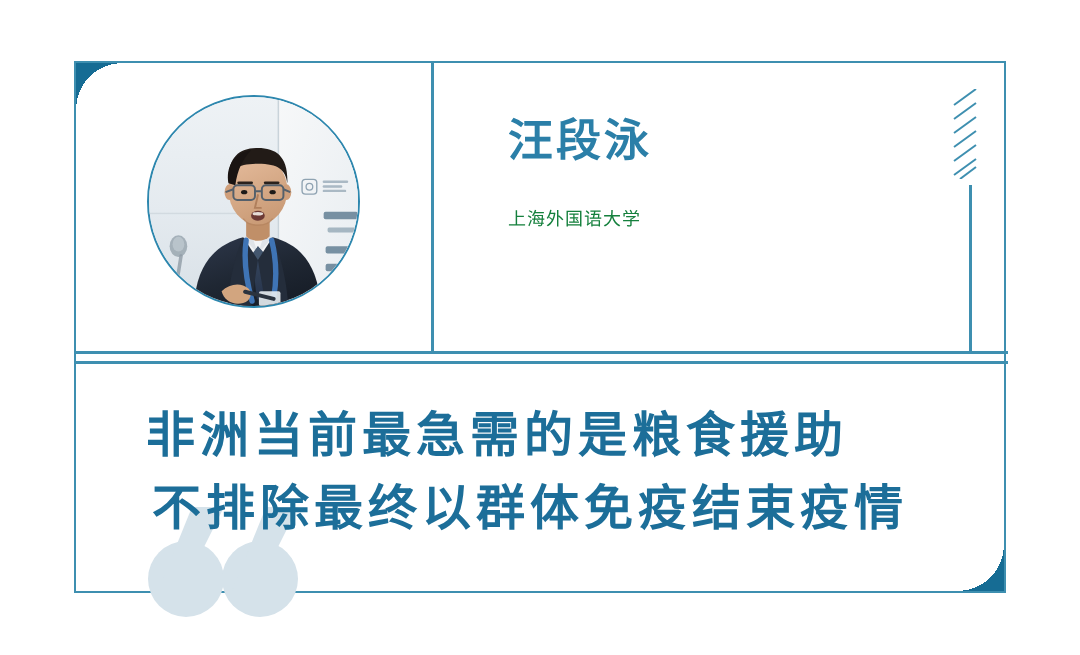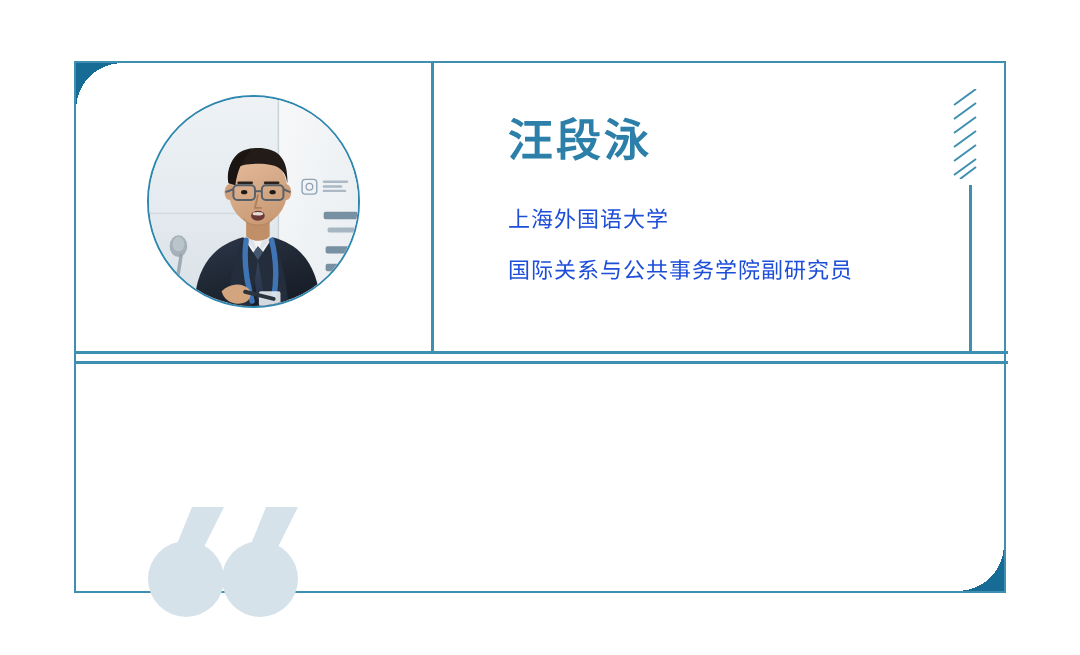--- a/index.html
+++ b/index.html
@@ -146,24 +146,24 @@
     color: #2B7FA8;
     white-space: nowrap;
   }
   .affiliation {
     position: absolute;
     left: 77px;
     top: 131px;
     width: 480px;
   }
   .affiliation .line {
-    font-size: 22px;
+    font-size: 18px;
     line-height: 51px;
     letter-spacing: 1px;
-    color: #1d4ed8;
+    color: #15803d;
     white-space: nowrap;
   }
 
   
   .quote-cell {
     position: absolute;
     left: 0px;
     top: 301px;
     width: 932px;
     height: 228px;
@@ -347,31 +347,34 @@
             <rect x="96" y="196" width="34" height="4" rx="2" fill="#2b333f" transform="rotate(14 96 198)"></rect>
           </svg>
         </div>
       </div>
     </div>
 
     <div class="info-cell">
       <div class="speaker-name">汪段泳</div>
       <div class="affiliation">
         <div class="line">上海外国语大学</div>
-        <div class="line">国际关系与公共事务学院副研究员</div>
       </div>
     </div>
 
     <div class="quote-cell">
       <div class="quote-mark">
         <svg width="155" height="120" viewBox="0 0 155 120" aria-hidden="true">
           <g fill="#D5E2EA">
             <circle cx="38" cy="72" r="38"></circle>
             <path d="M44 0 L76 0 L34 84 L10 84 Z"></path>
             <circle cx="112" cy="72" r="38"></circle>
             <path d="M118 0 L150 0 L108 84 L84 84 Z"></path>
           </g>
         </svg>
       </div>
+      <div class="quote-lines">
+        <div class="qline l1">非洲当前最急需的是粮食援助</div>
+        <div class="qline l2">不排除最终以群体免疫结束疫情</div>
+      </div>
     </div>
 
   </div>
 </div>
 
 </body></html>

